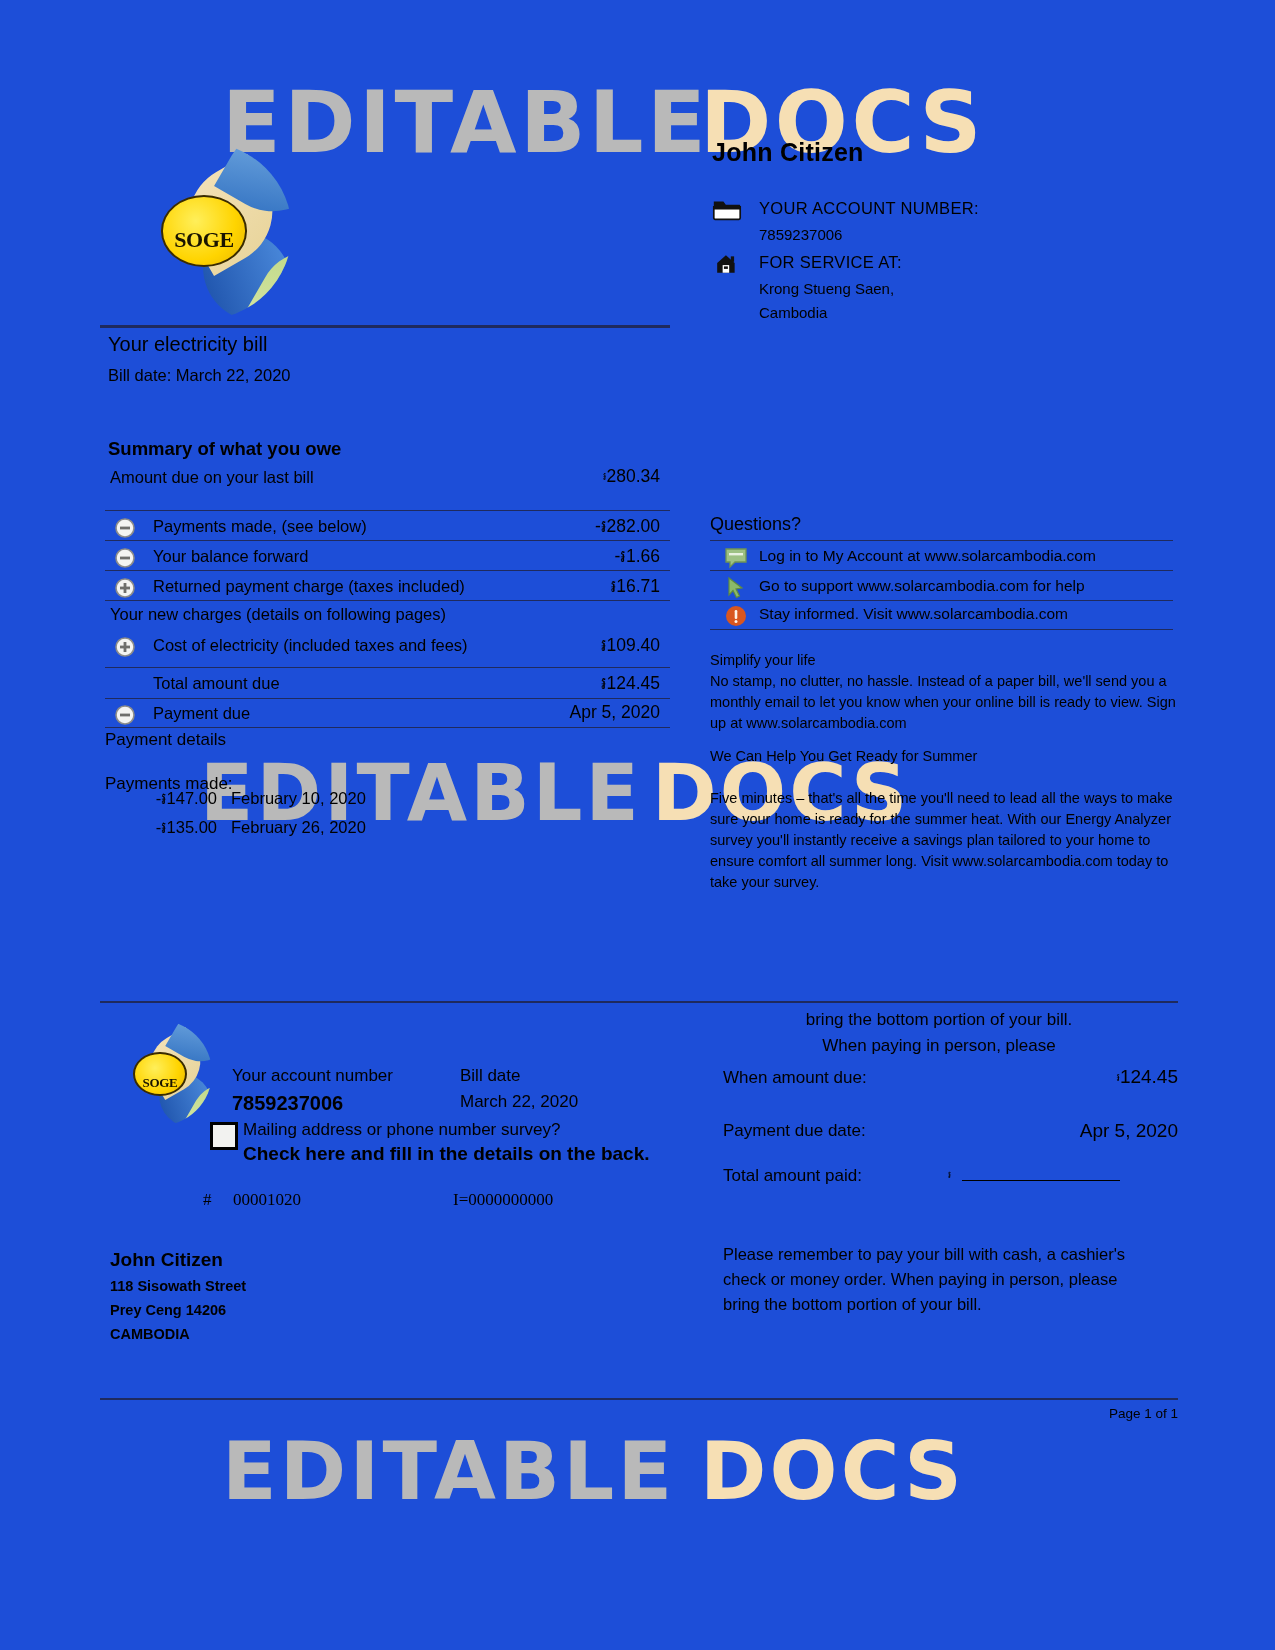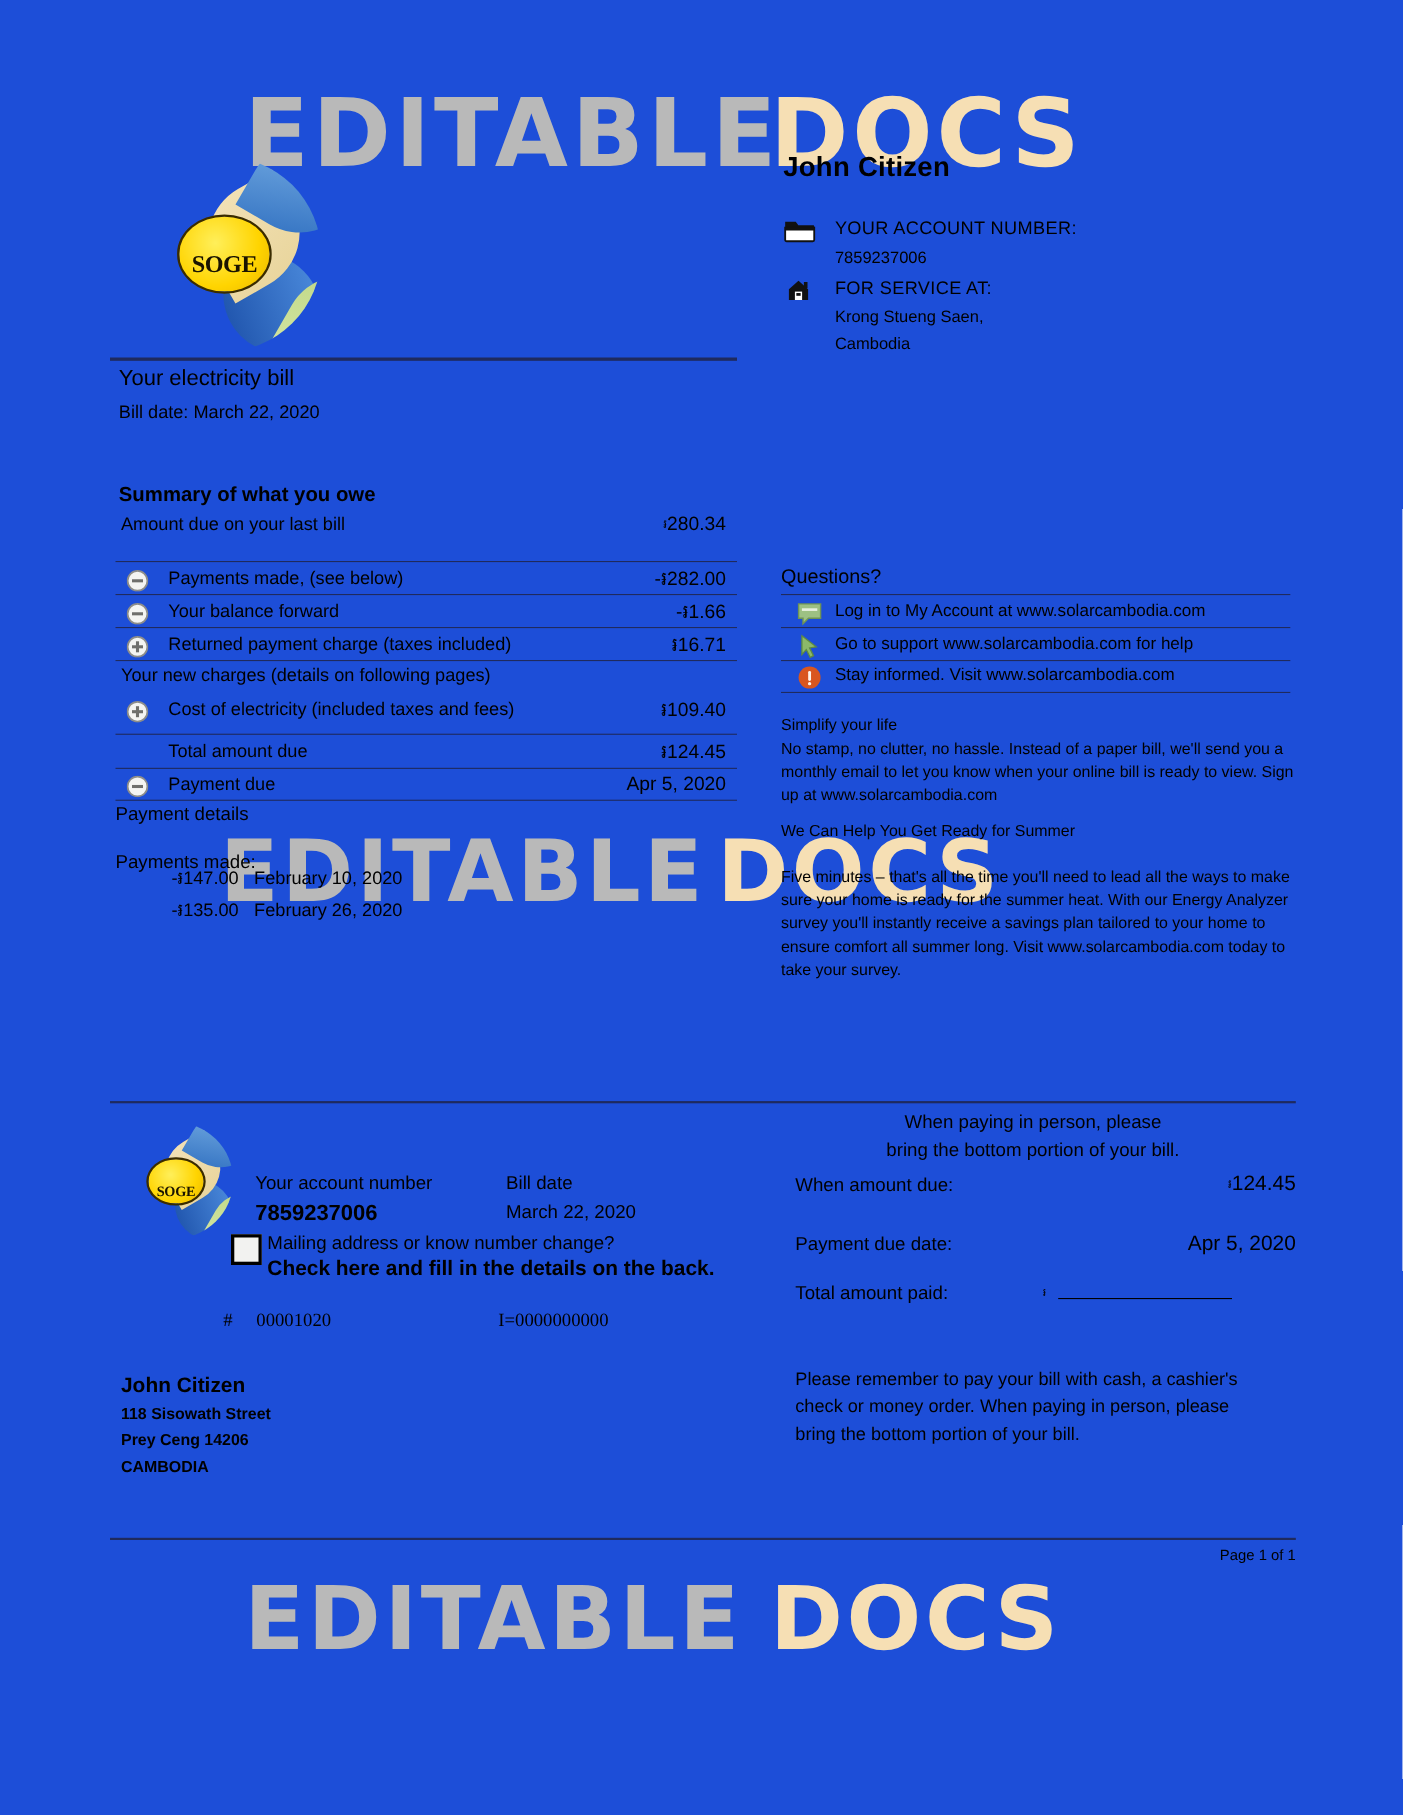--- a/index.html
+++ b/index.html
@@ -456,37 +456,37 @@
       <span>SOGE</span>
     </div>
   </div>
 
   <div class="stub-lbl" style="left:232px;top:1066px;">Your account number</div>
   <div class="stub-val" style="left:232px;top:1092px;">7859237006</div>
   <div class="stub-lbl" style="left:460px;top:1066px;">Bill date</div>
   <div class="stub-val-reg" style="left:460px;top:1092px;">March 22, 2020</div>
 
   <div class="checkbox"></div>
-  <div class="chk-lbl">Mailing address or know number change?</div>
+  <div class="chk-lbl">Mailing address or phone number survey?</div>
   <div class="chk-sub">Check here and fill in the details on the back.</div>
 
   <div class="refnum" style="left:203px;top:1190px;">#</div>
   <div class="refnum" style="left:233px;top:1190px;">00001020</div>
   <div class="refnum" style="left:453px;top:1190px;">I=0000000000</div>
 
   <div class="addr" style="top:1246px;">
     <div class="addr-name">John Citizen</div>
     <div class="addr-l">118 Sisowath Street</div>
     <div class="addr-l">Prey Ceng 14206</div>
     <div class="addr-l">CAMBODIA</div>
   </div>
 
   <div class="stub-r-head" style="top:1007px;">
+    <div>bring the bottom portion of your bill.</div>
     <div>When paying in person, please</div>
-    <div>bring the bottom portion of your bill.</div>
   </div>
 
   <div class="sr-lbl" style="top:1068px;">When amount due:</div>
   <div class="sr-val" style="top:1066px;"><span class="riel">៛</span><span>124.45</span></div>
 
   <div class="sr-lbl" style="top:1121px;">Payment due date:</div>
   <div class="sr-val" style="top:1120px;">Apr 5, 2020</div>
 
   <div class="sr-lbl" style="top:1166px;">Total amount paid:</div>
   <div class="riel-sm" style="position:absolute;left:948px;top:1168px;">៛</div>

